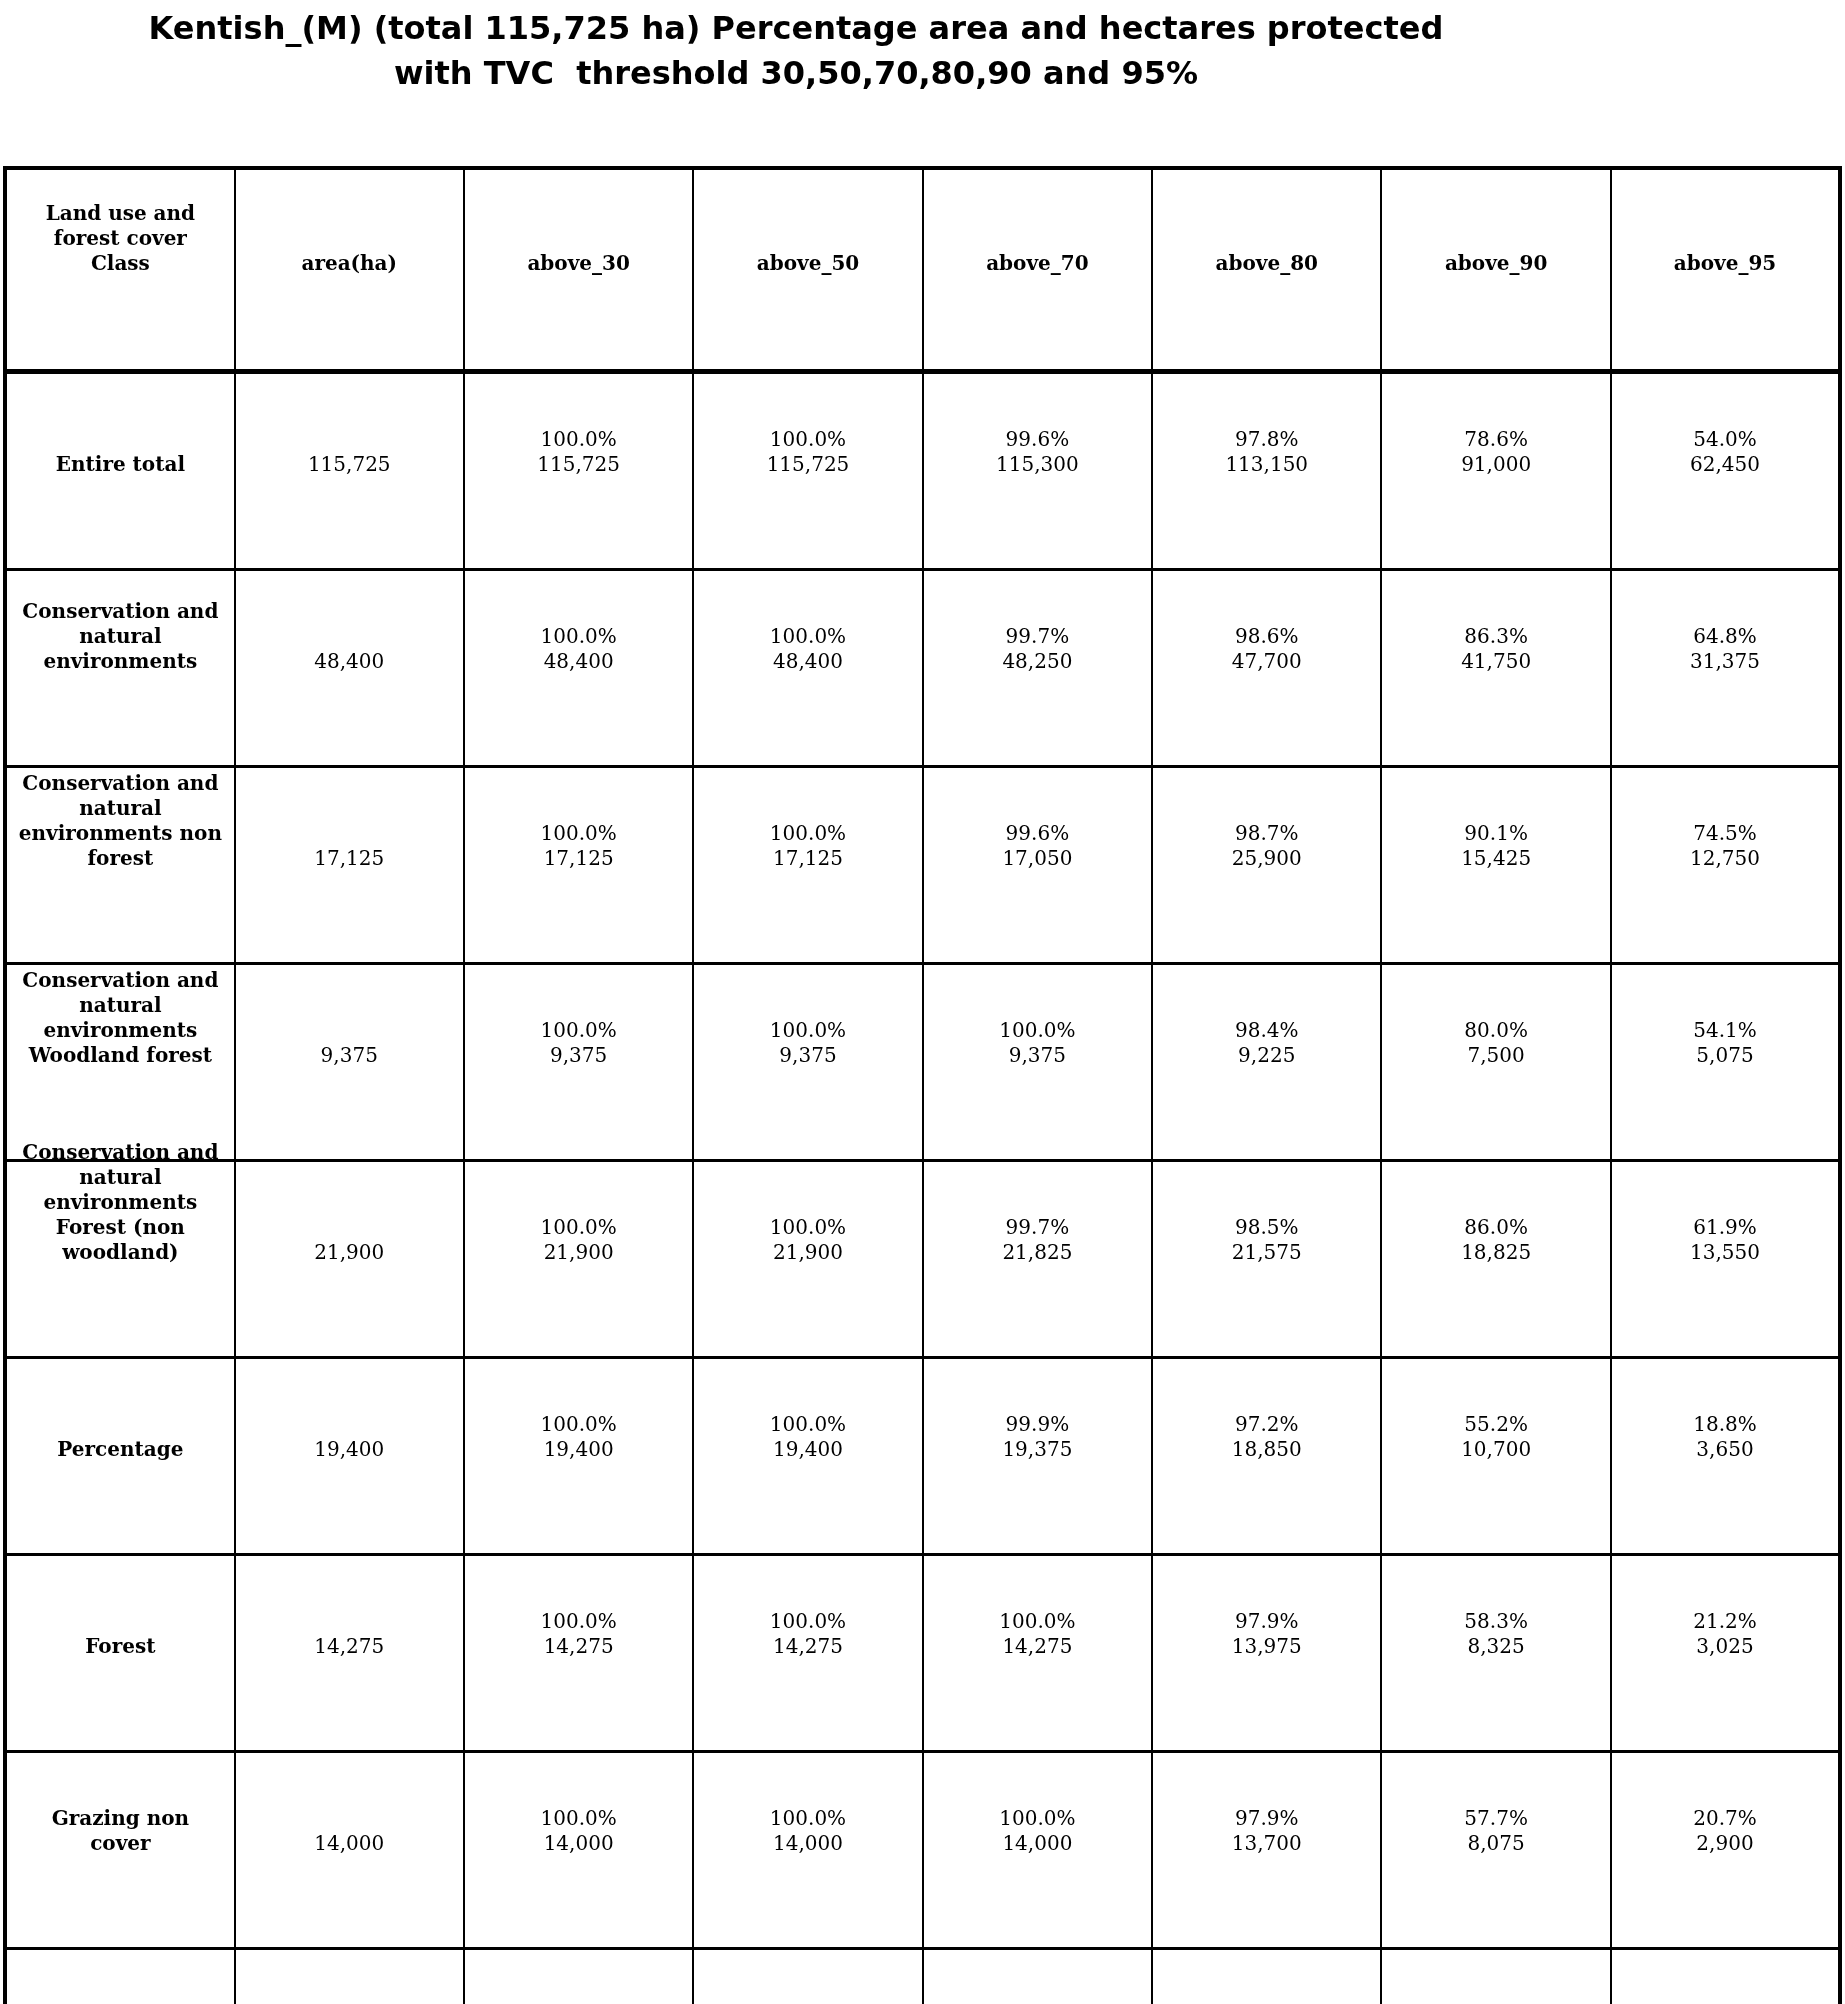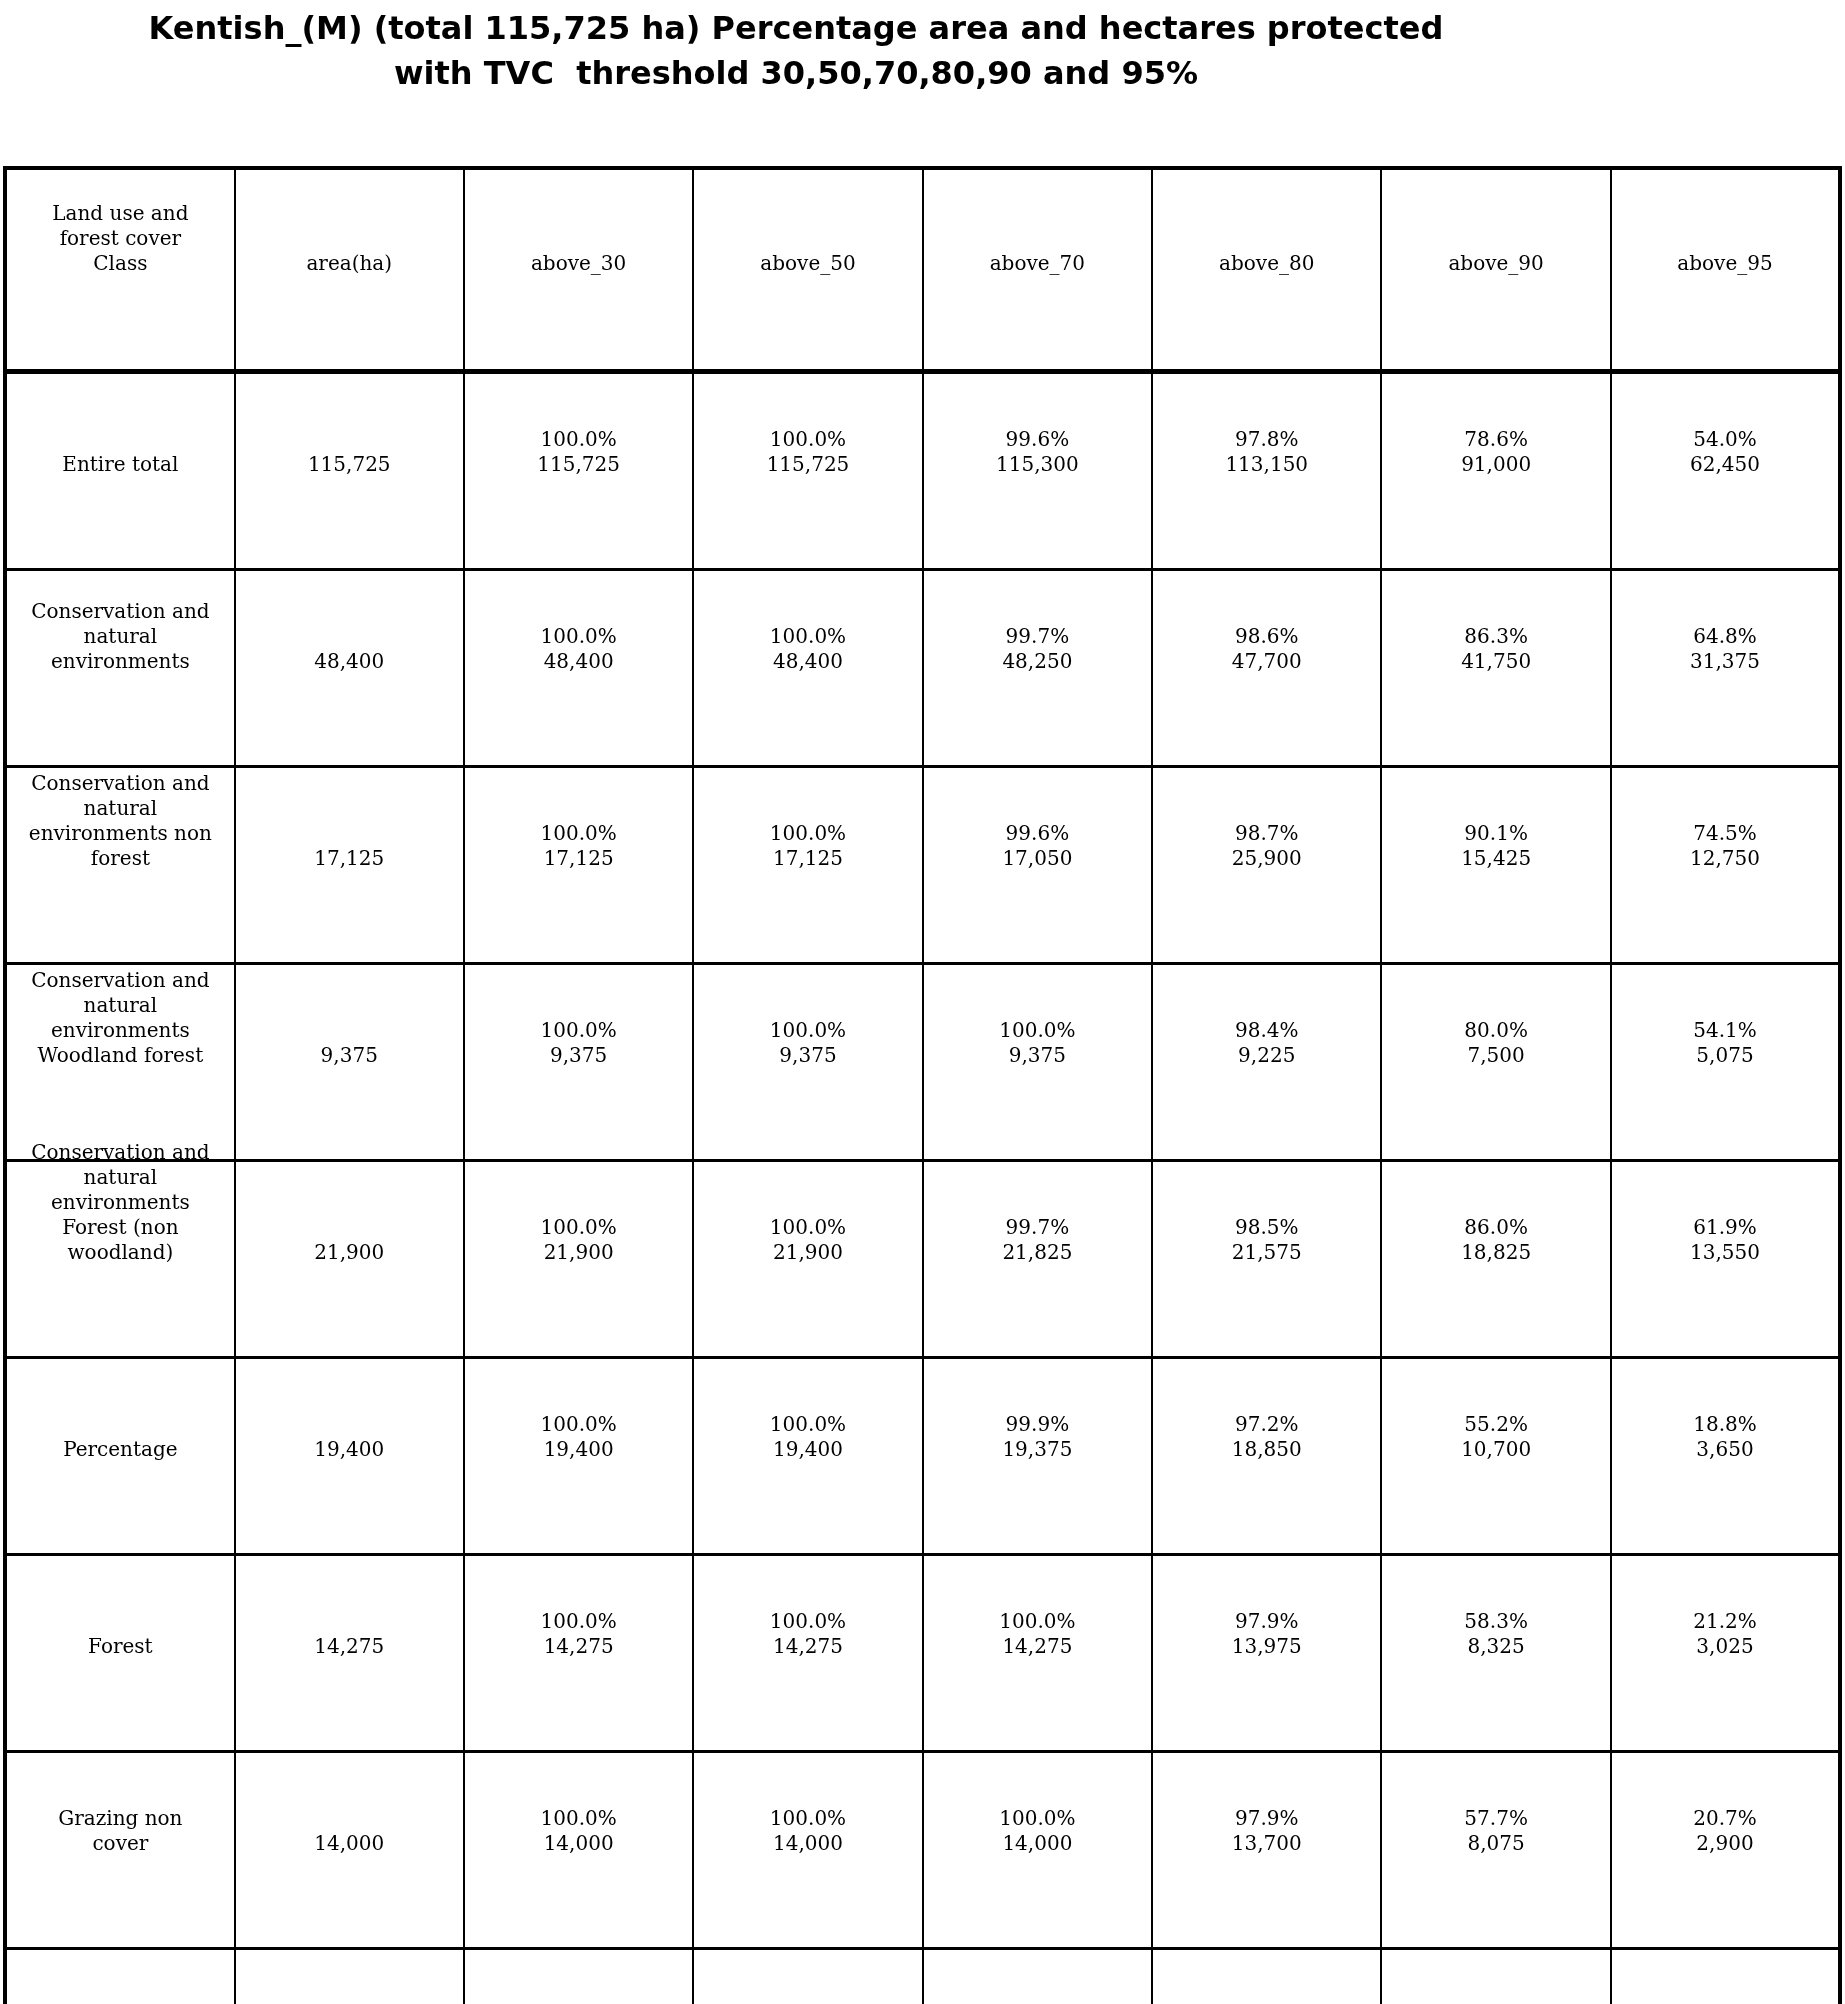--- a/index.html
+++ b/index.html
@@ -25,21 +25,21 @@
     border:2px solid #000;border-top-width:3.2px;border-bottom-width:3.2px;
   }
   table.grid th{height:199px;border-bottom-width:5.2px;}
   table.grid td{height:194px;}
   
   .cc{
     position:absolute;left:1.6px;right:1.6px;bottom:50%;
     transform:translateY(5.6px);z-index:-1;
     text-align:center;font-size:20px;line-height:25px;white-space:pre-line;
   }
-  .hd,.lbl{font-weight:normal;}
+  .hd,.lbl{font-weight:bold;}
   .pct,.ha{display:block;}
 </style>
 </head>
 <body>
 
 <div class="title">
   <div class="tl">Kentish_(M) (total 115,725 ha) Percentage area and hectares protected</div>
   <div class="tl">with TVC  threshold 30,50,70,80,90 and 95%</div>
 </div>
 

